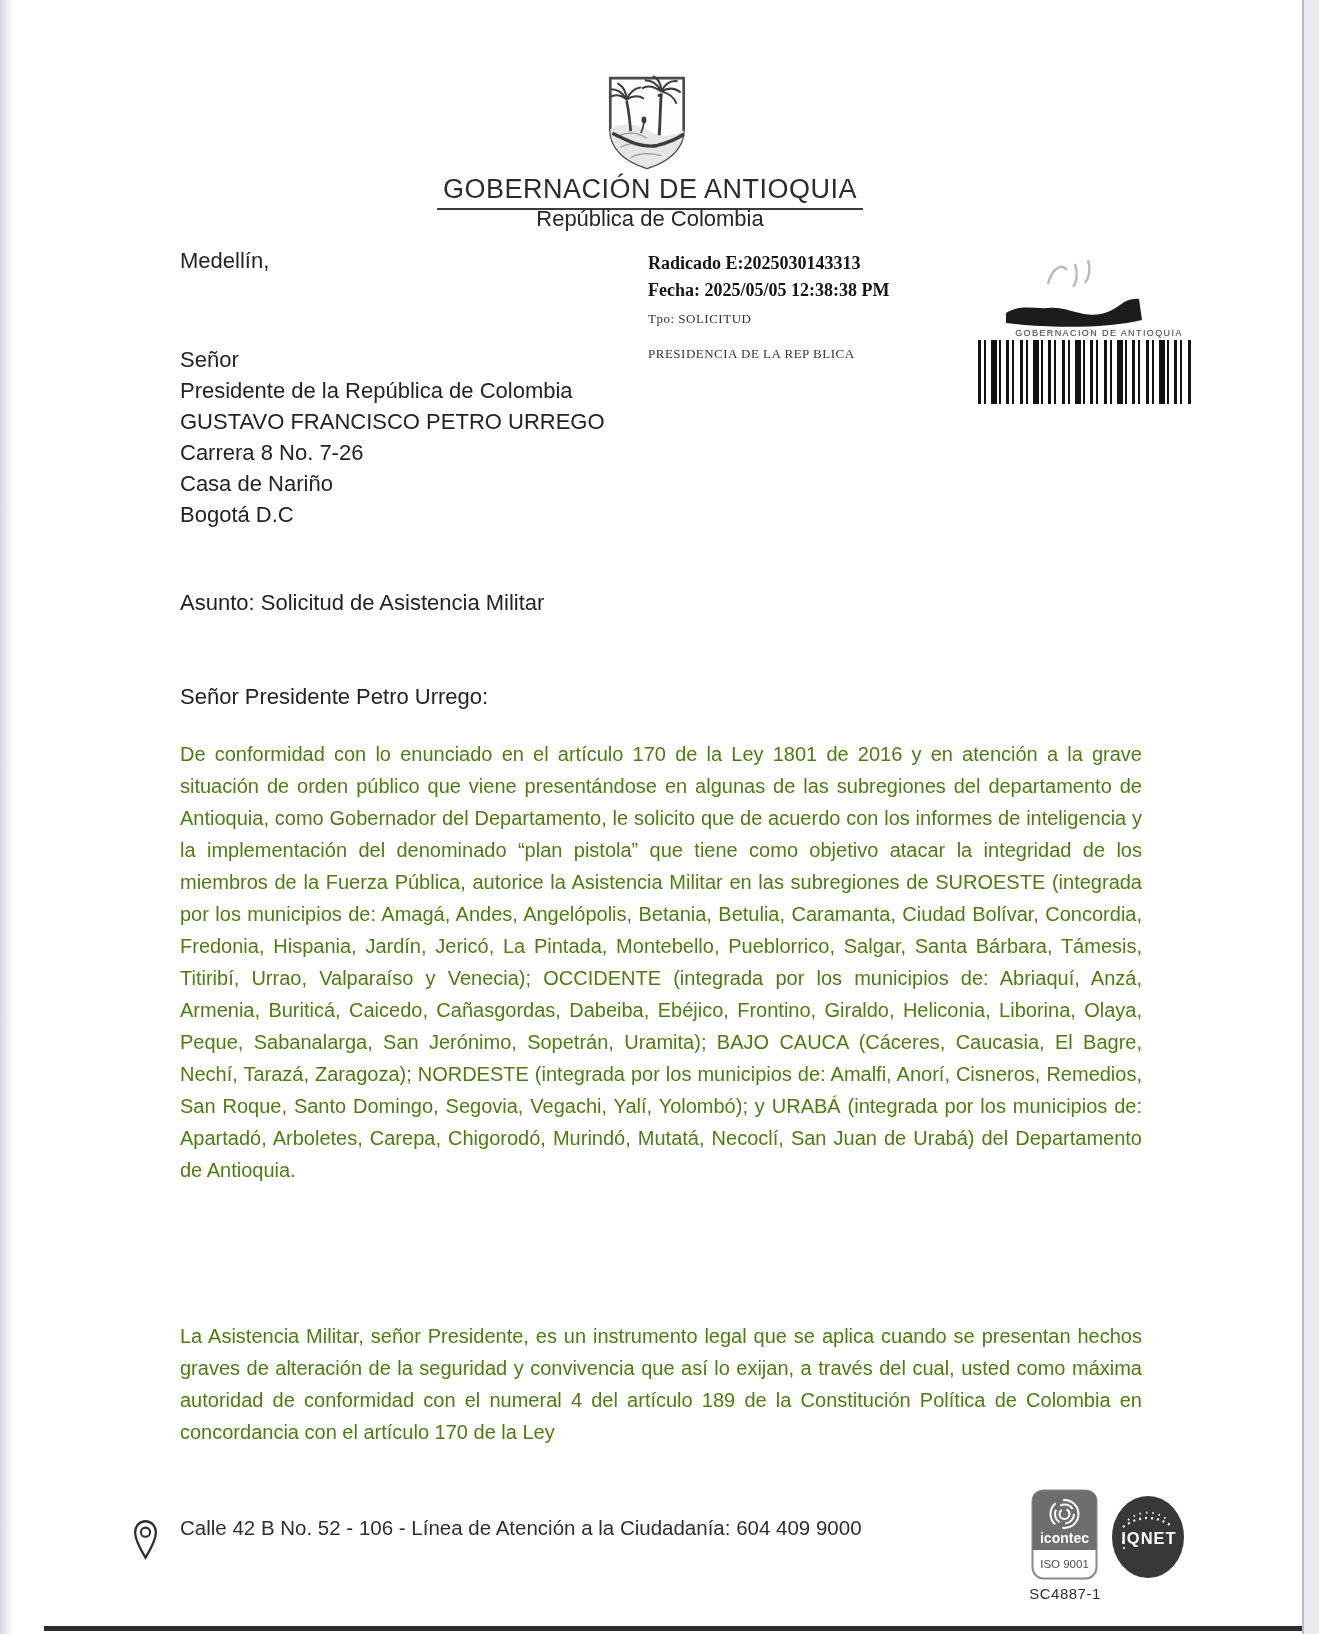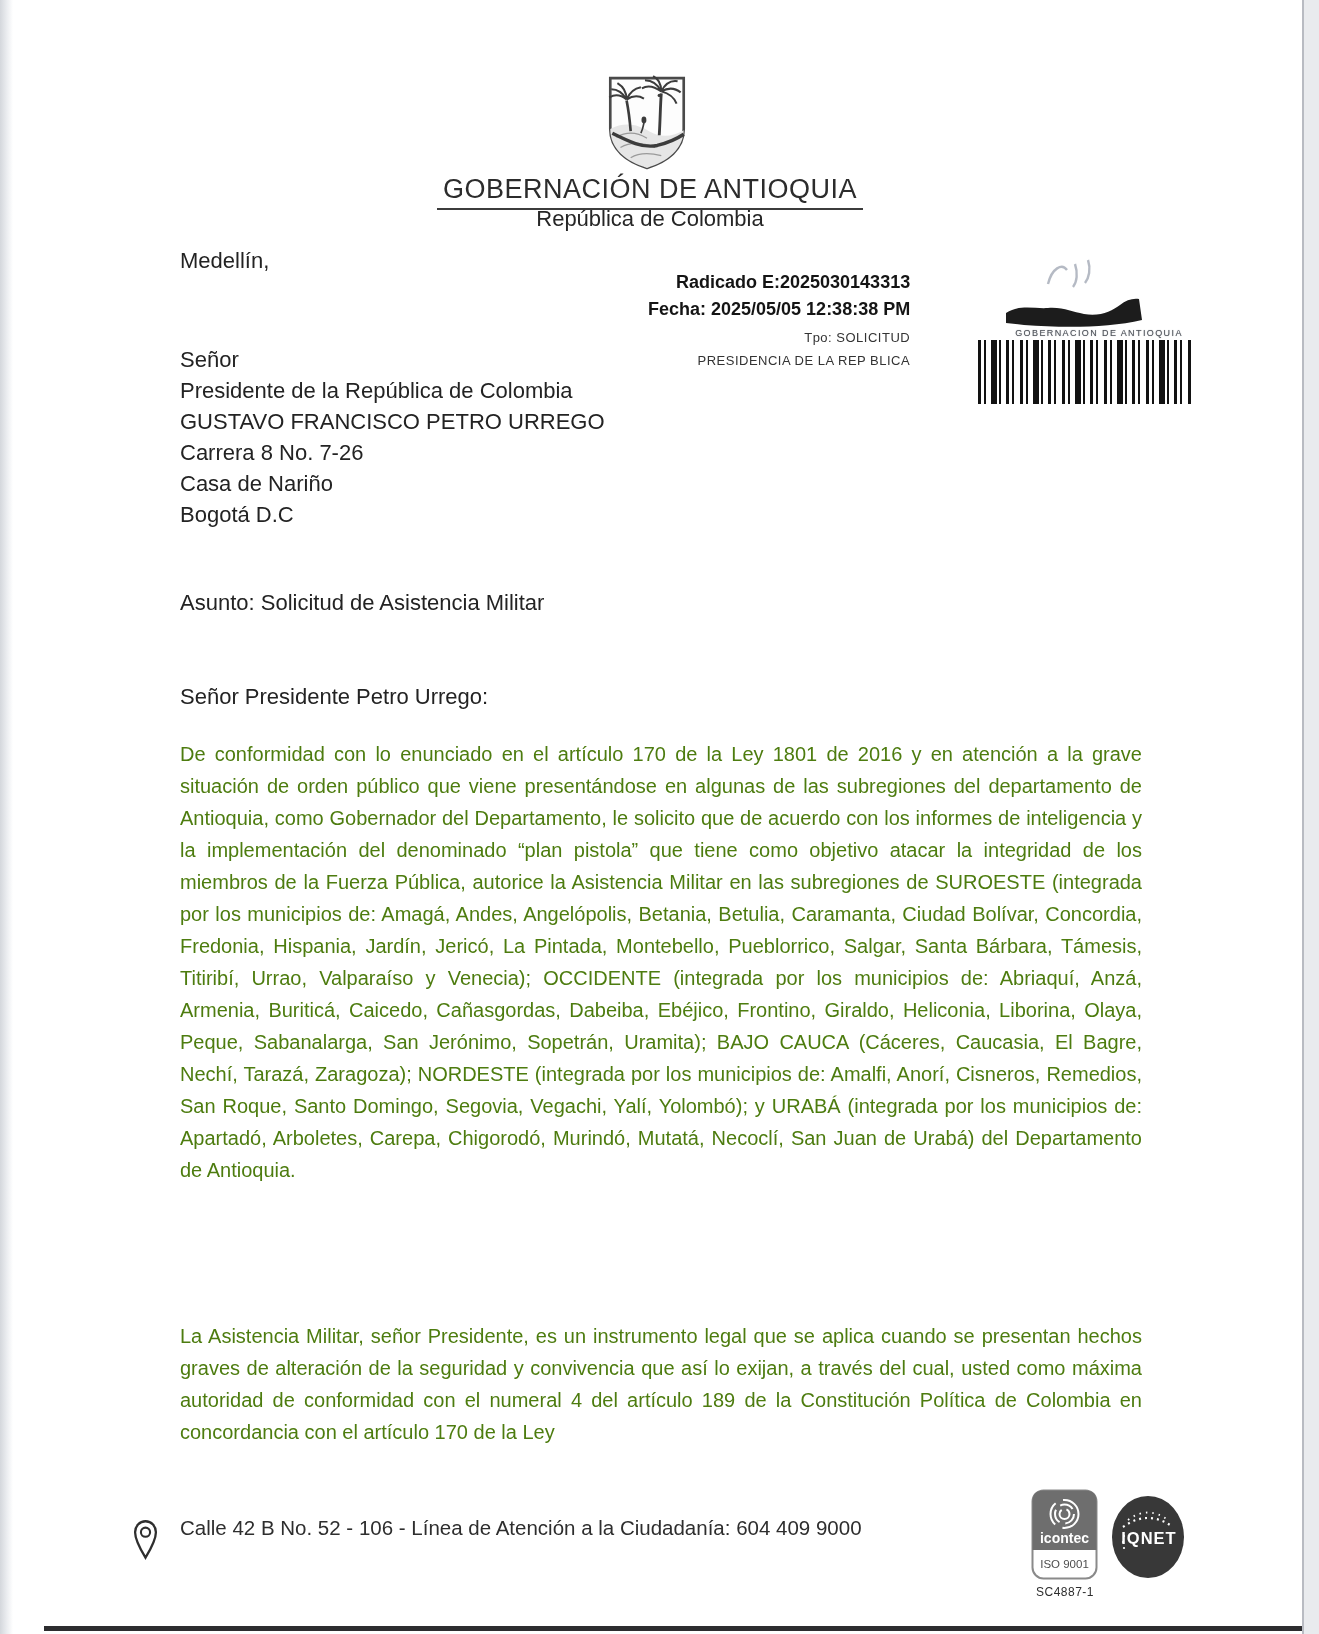--- a/index.html
+++ b/index.html
@@ -25,42 +25,42 @@
   
   .city{left:180px;top:248px;font-size:22px;}
   .recipient{left:180px;top:344px;font-size:22px;line-height:31px;}
   .subject{left:180px;top:590px;font-size:22px;}
   .salutation{left:180px;top:684px;font-size:22px;}
   .para{left:180px;width:962px;font-size:20px;line-height:32px;
     text-align:justify;color:#4d7c0f;}
   .para1{top:738px;}
   .para2{top:1276px;margin-top:44px;}
   
-  .stamp{left:648px;top:272px;font-family:Liberation Sans, sans-serif;color:#141414;text-align:right;}
+  .stamp{left:648px;top:253px;font-family:Liberation Serif, serif;color:#141414;}
   .stamp-radicado,.stamp-fecha{font-size:18px;font-weight:bold;white-space:nowrap;}
   .stamp-fecha{margin-top:6px;}
   .stamp-tipo{font-size:13px;margin-top:10px;color:#333;letter-spacing:.5px;}
-  .stamp-destino{font-size:13px;margin-top:8px;color:#333;letter-spacing:.5px;}
+  .stamp-destino{font-size:13px;margin-top:19px;color:#333;letter-spacing:.5px;}
   .scribble{left:1038px;top:250px;width:64px;height:52px;}
   .ink-blob{left:1006px;top:296px;width:136px;height:38px;}
   .barcode-label{left:1004px;top:328px;width:190px;text-align:center;
     font-size:9px;letter-spacing:1.4px;color:#53565c;text-shadow:0 0 1px #9aa0a8;}
   .barcode{left:978px;top:340px;width:214px;height:64px;
     background:repeating-linear-gradient(90deg,
       #121212 0 3px,#fff 3px 6px,#121212 6px 8px,#fff 8px 13px,
       #121212 13px 19px,#fff 19px 21px,#121212 21px 23px,#fff 23px 28px,
       #121212 28px 31px,#fff 31px 34px,#121212 34px 36px,#fff 36px 42px);}
   
   .footer-pin{left:133px;top:1518px;width:25px;height:44px;}
   .footer-text{left:180px;top:1512px;width:830px;line-height:31px;font-size:20.5px;color:#2e2e2e;}
   .footer-line1{font-weight:bold;color:#262626;}
   .badge-icontec{left:1031px;top:1489px;width:67px;height:91px;}
   .badge-iqnet{left:1112px;top:1496px;width:72px;height:82px;}
   .cert-code{left:1029px;top:1585px;width:72px;text-align:center;
-    font-size:12px;letter-spacing:.5px;color:#2d2d2d;}
+    font-size:15px;letter-spacing:.5px;color:#2d2d2d;}
 </style>
 </head>
 <body>
 
 <div class="abs scan-left"></div>
 <div class="abs scan-right-line"></div>
 <div class="abs scan-right"></div>
 <div class="abs scan-bottom"></div>
 
 <svg class="abs shield" viewBox="0 0 100 100">

